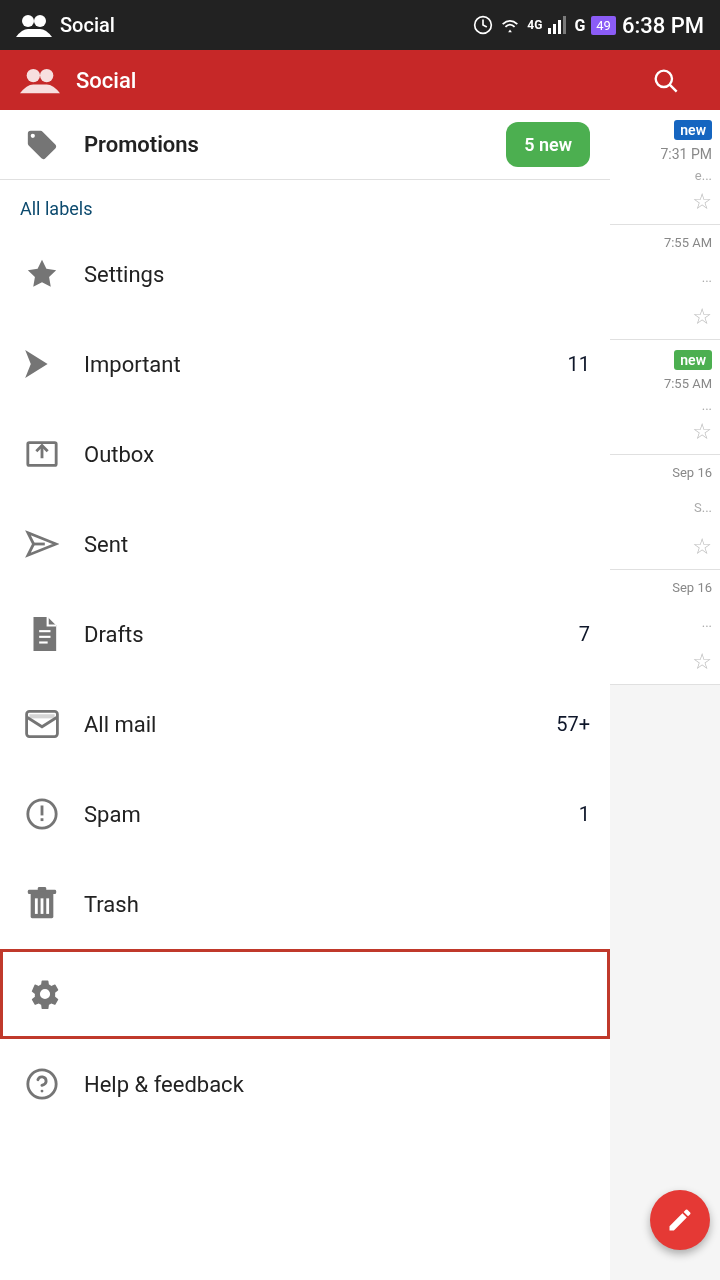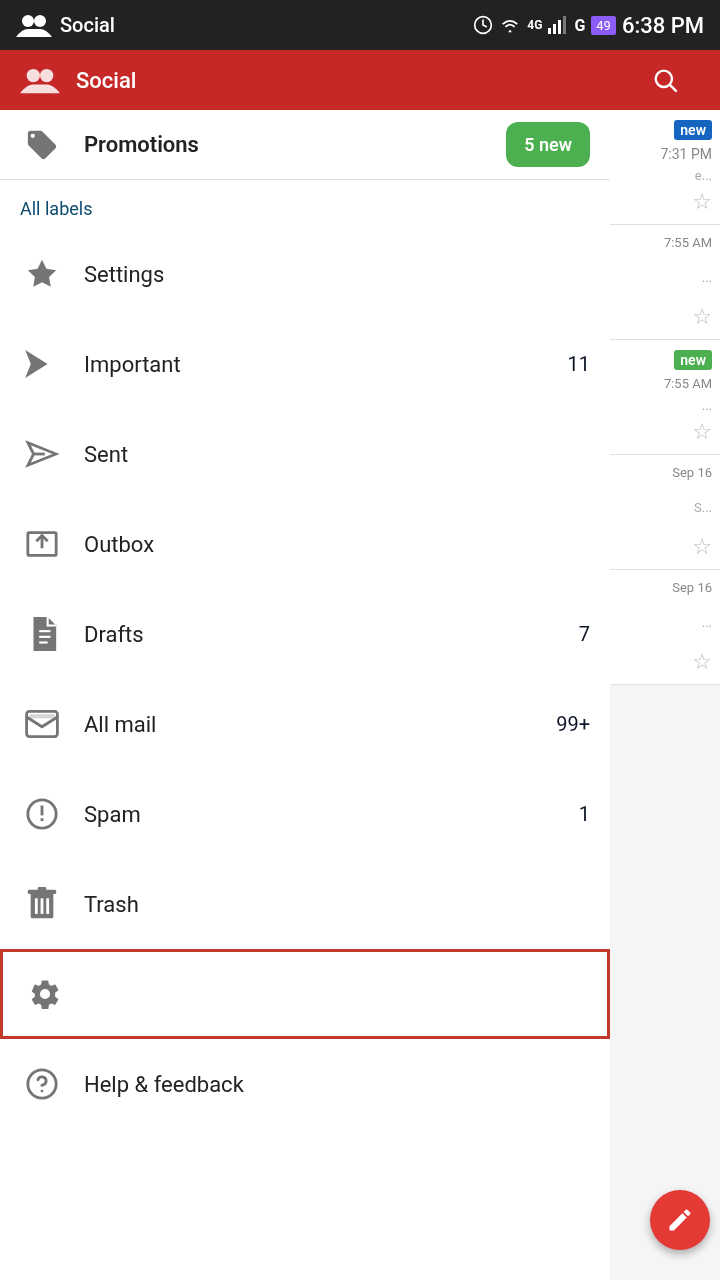--- a/index.html
+++ b/index.html
@@ -346,38 +346,38 @@
         <svg width="34" height="28" viewBox="0 0 24 20">
           <path d="M0 0 L16 10 L0 20 L4 10 Z" fill="#757575"></path>
         </svg>
       </div>
       <span class="menu-item-label">Important</span>
       <span class="menu-item-count">11</span>
     </div>
 
     <div class="menu-item">
       <div class="menu-item-icon">
+        <svg width="34" height="34" viewBox="0 0 24 24">
+          <rect x="2" y="4" width="20" height="16" rx="1" fill="none" stroke="#757575" stroke-width="2"></rect>
+          <path d="M8 10 L12 6 L16 10" fill="none" stroke="#757575" stroke-width="2"></path>
+          <line x1="12" y1="6" x2="12" y2="15" stroke="#757575" stroke-width="2"></line>
+        </svg>
+      </div>
+      <span class="menu-item-label">Outbox</span>
+      <span class="menu-item-count"></span>
+    </div>
+
+    <div class="menu-item">
+      <div class="menu-item-icon">
         <svg width="34" height="28" viewBox="0 0 24 20">
           <path d="M2 2 L22 10 L2 18 L6 10 Z" fill="none" stroke="#757575" stroke-width="2"></path>
           <line x1="6" y1="10" x2="14" y2="10" stroke="#757575" stroke-width="2"></line>
         </svg>
       </div>
       <span class="menu-item-label">Sent</span>
-      <span class="menu-item-count"></span>
-    </div>
-
-    <div class="menu-item">
-      <div class="menu-item-icon">
-        <svg width="34" height="34" viewBox="0 0 24 24">
-          <rect x="2" y="4" width="20" height="16" rx="1" fill="none" stroke="#757575" stroke-width="2"></rect>
-          <path d="M8 10 L12 6 L16 10" fill="none" stroke="#757575" stroke-width="2"></path>
-          <line x1="12" y1="6" x2="12" y2="15" stroke="#757575" stroke-width="2"></line>
-        </svg>
-      </div>
-      <span class="menu-item-label">Outbox</span>
       <span class="menu-item-count"></span>
     </div>
 
     <div class="menu-item">
       <div class="menu-item-icon">
         <svg width="30" height="34" viewBox="0 0 20 24">
           <path d="M4 0 L14 0 L20 6 L20 24 L4 24 Z" fill="#757575"></path>
           <path d="M14 0 L14 6 L20 6" fill="none" stroke="#fff" stroke-width="1.5"></path>
           <line x1="8" y1="10" x2="16" y2="10" stroke="#fff" stroke-width="1.5"></line>
           <line x1="8" y1="14" x2="16" y2="14" stroke="#fff" stroke-width="1.5"></line>
@@ -390,21 +390,21 @@
 
     <div class="menu-item">
       <div class="menu-item-icon">
         <svg width="34" height="28" viewBox="0 0 24 20">
           <rect x="1" y="1" width="22" height="18" rx="2" fill="none" stroke="#757575" stroke-width="2"></rect>
           <path d="M1 5 L12 12 L23 5" stroke="#757575" stroke-width="2" fill="none"></path>
           <rect x="3" y="3" width="18" height="3" fill="#757575" opacity="0.3"></rect>
         </svg>
       </div>
       <span class="menu-item-label">All mail</span>
-      <span class="menu-item-count">99+</span>
+      <span class="menu-item-count">57+</span>
     </div>
 
     <div class="menu-item">
       <div class="menu-item-icon">
         <svg width="34" height="34" viewBox="0 0 24 24">
           <circle cx="12" cy="12" r="10" fill="none" stroke="#757575" stroke-width="2"></circle>
           <rect x="11" y="6" width="2" height="7" fill="#757575"></rect>
           <rect x="11" y="15" width="2" height="2" fill="#757575"></rect>
         </svg>
       </div>

